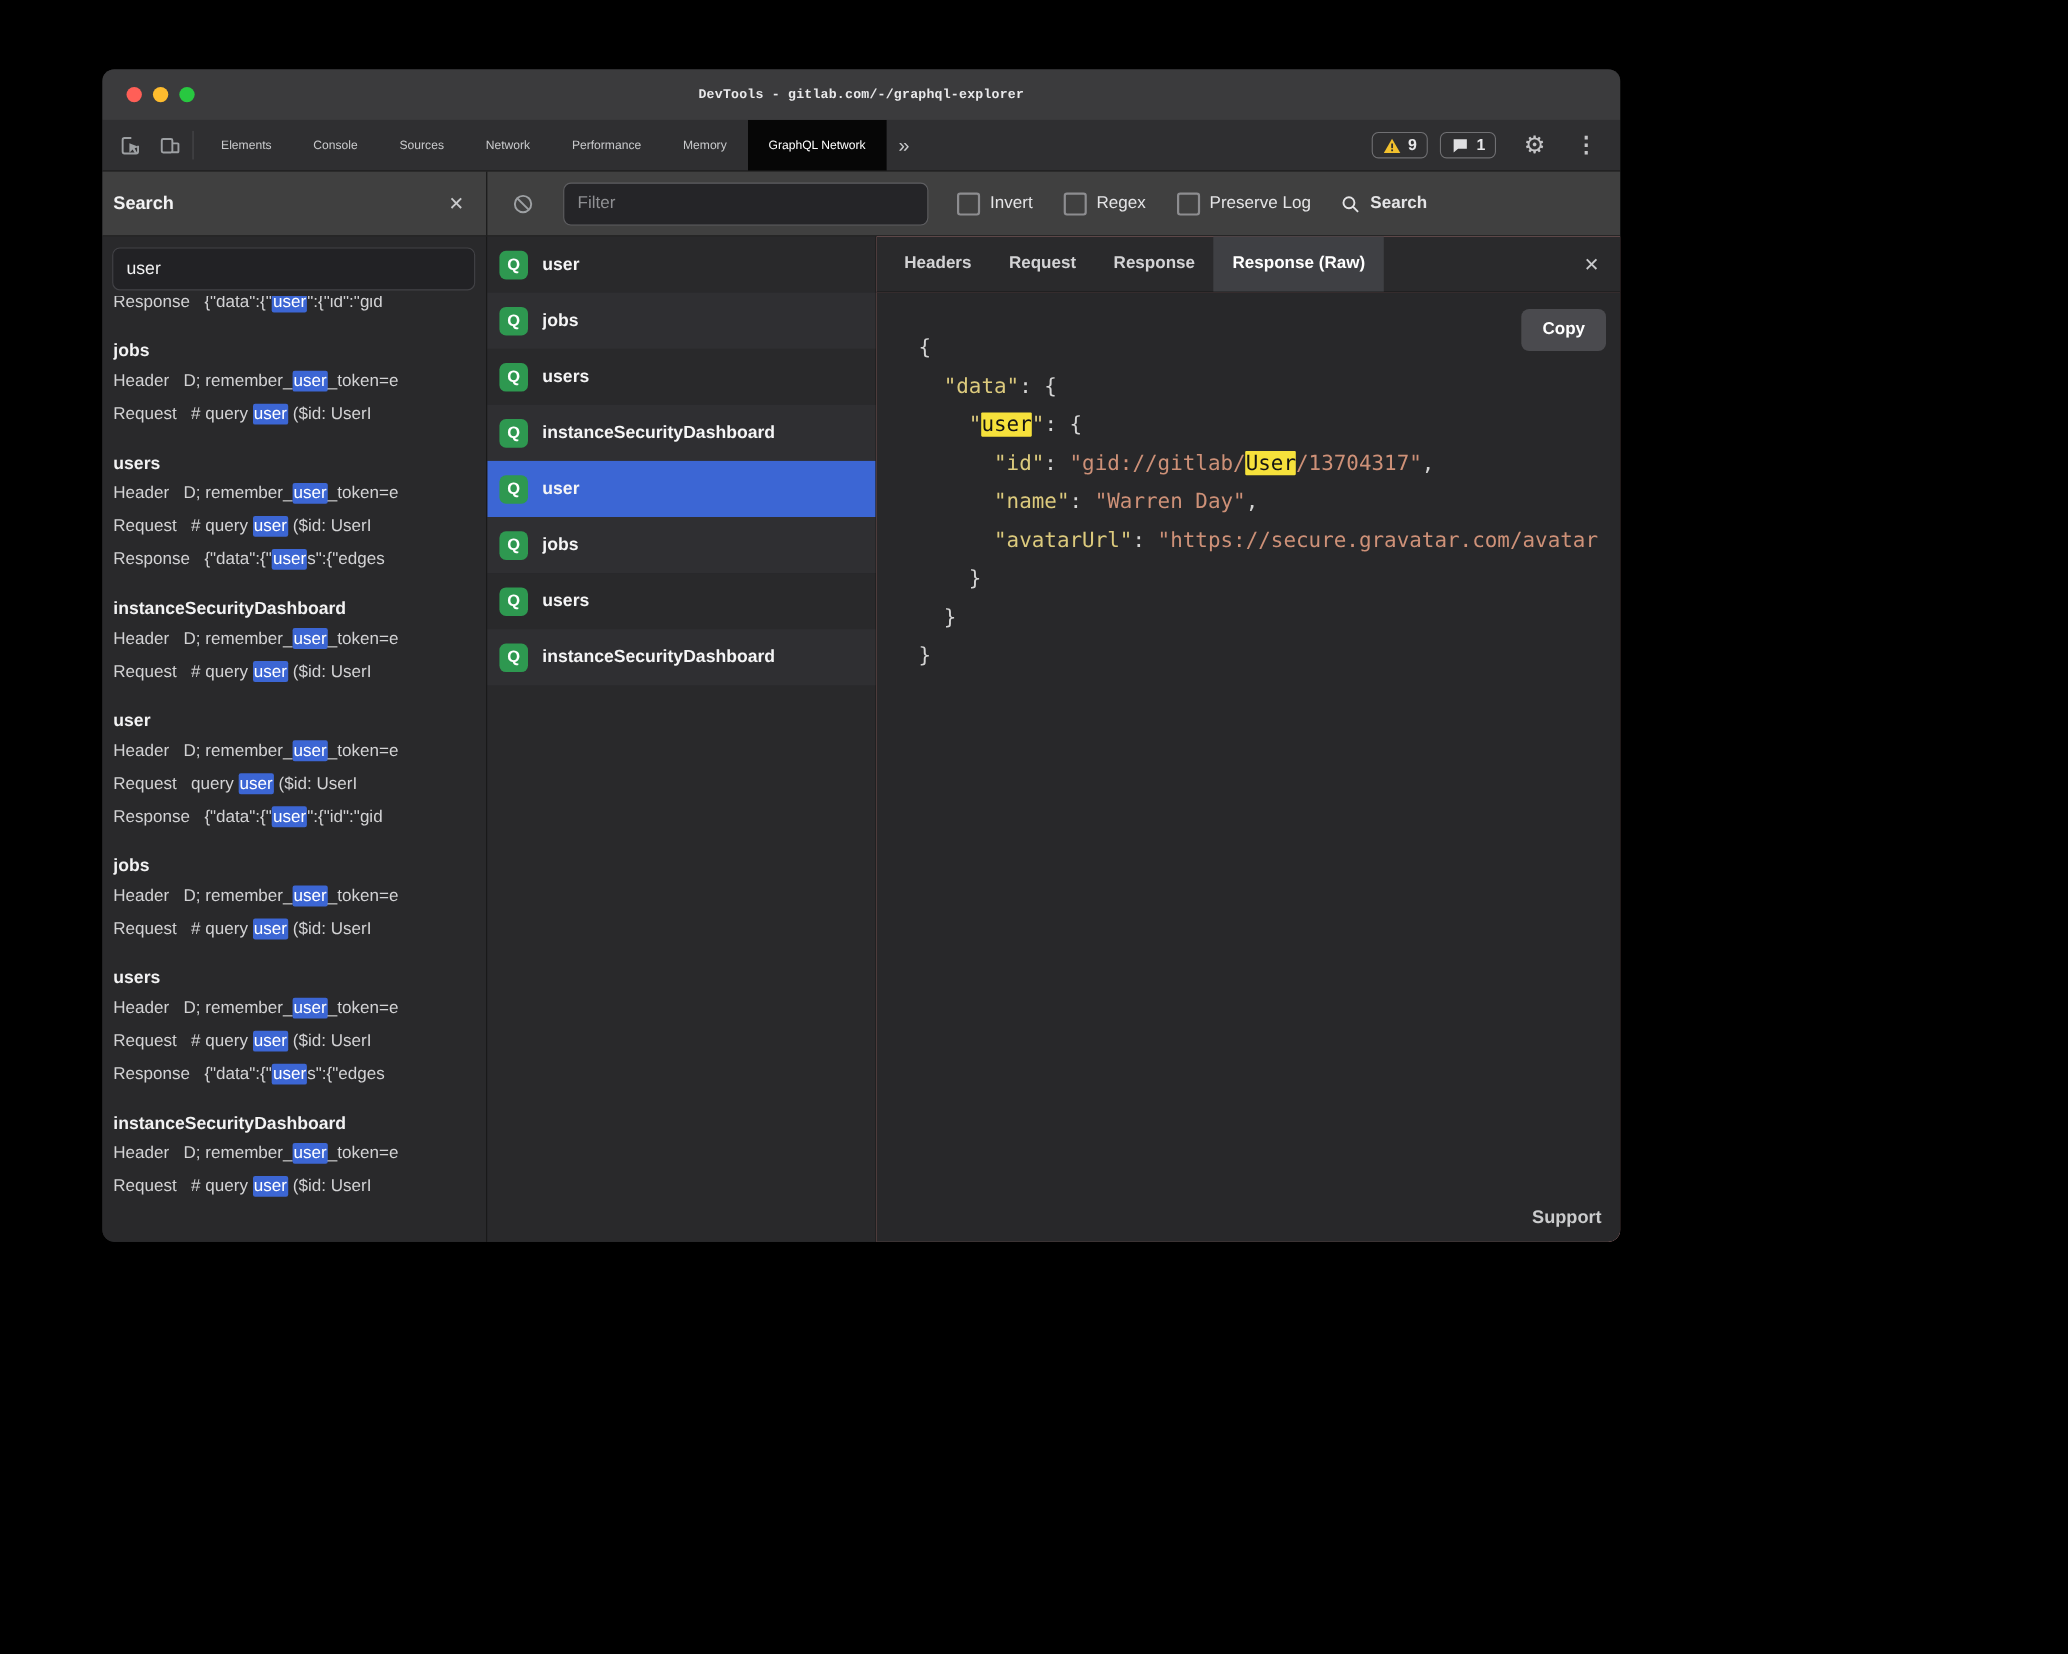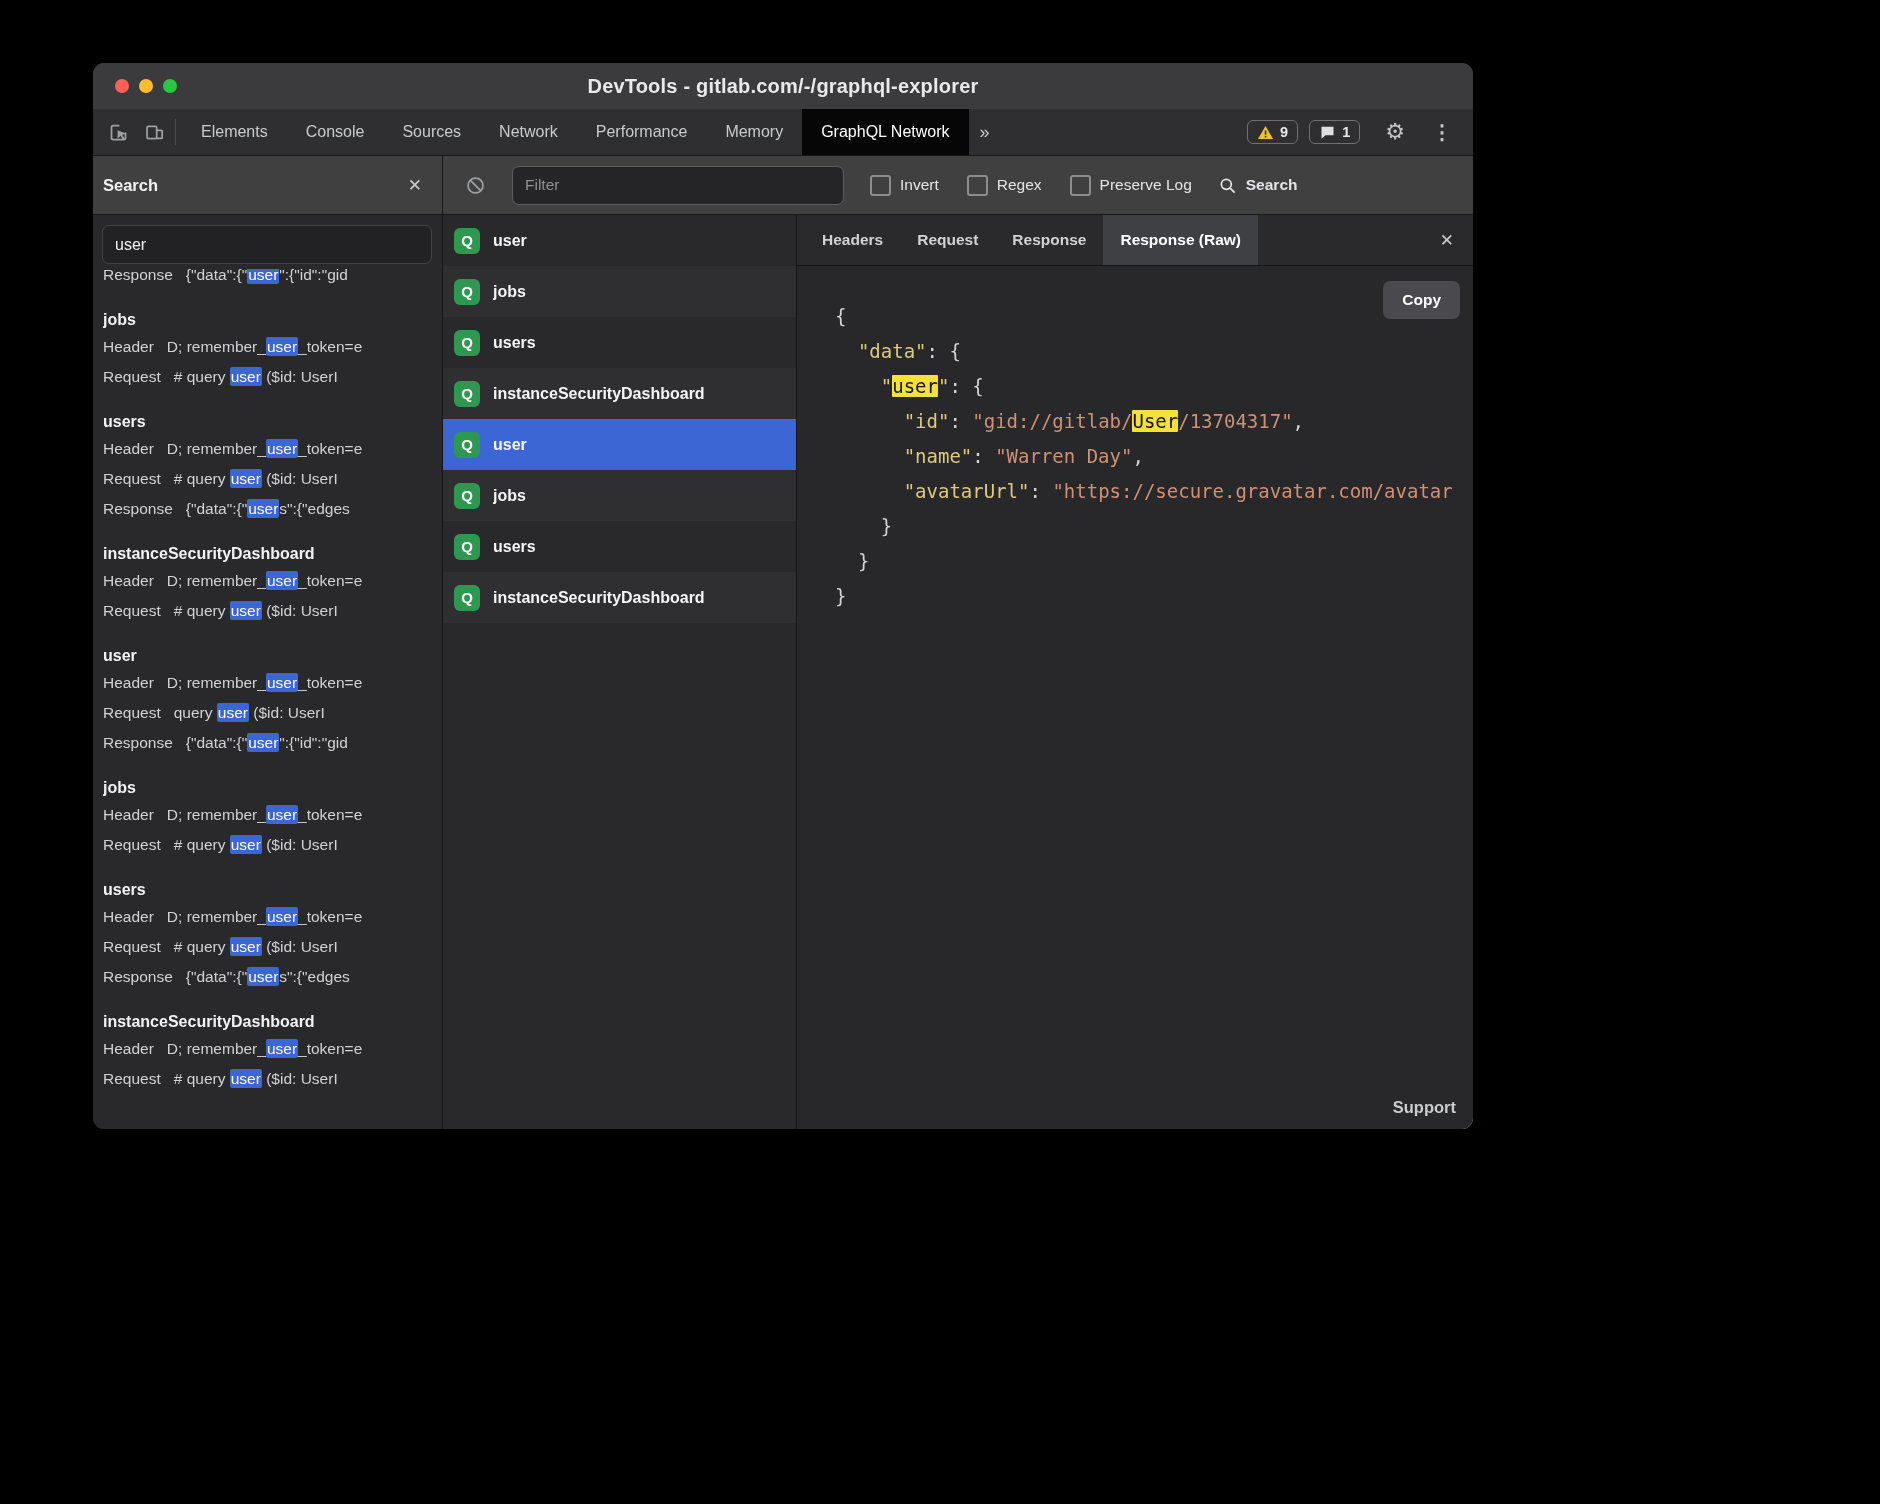--- a/index.html
+++ b/index.html
@@ -4,31 +4,31 @@
 <style>
   html,body{margin:0;padding:0;background:#000;}
   body{width:1880px;height:1504px;position:relative;overflow:hidden;
        font-family:"Liberation Sans",sans-serif;-webkit-font-smoothing:antialiased;cursor:default;}
   .stage{position:absolute;inset:0;background:#000;}
   .window{position:absolute;left:93px;top:63px;width:1380px;height:1066px;background:#29292b;
           border-radius:11px;overflow:hidden;display:flex;flex-direction:column;
           box-shadow:0 30px 80px rgba(0,0,0,.75);}
   
   .titlebar{height:46px;flex:0 0 auto;background:#3b3b3d;display:flex;align-items:center;justify-content:center;position:relative;}
-  .title{color:#e9e9eb;font-size:20px;font-weight:700;letter-spacing:.2px;}
+  .title{color:#e9e9eb;font-size:12px;font-weight:700;letter-spacing:.2px;font-family:Liberation Mono, monospace;}
   .traffic{position:absolute;left:22px;top:0;bottom:0;display:flex;align-items:center;gap:10px;}
   .light{width:14px;height:14px;border-radius:50%;display:inline-block;}
   .light.red{background:#ff5f57}.light.yellow{background:#febc2e}.light.green{background:#28c840}
   
   .tabbar{height:46px;flex:0 0 auto;background:#2f2f31;display:flex;align-items:stretch;border-bottom:1px solid #161616;}
   .tabbar-icons{display:flex;align-items:center;gap:15px;padding:0 8px 0 15px;color:#9da0a3;}
   .tbicon{display:flex;align-items:center;color:#9da0a3;}
   .sep{width:1px;background:#4a4a4c;margin:10px 6px 10px 2px;}
   .tabs-host{display:flex;align-items:stretch;}
-  .dtab{display:flex;align-items:center;padding:0 19px;color:#c9cacc;font-size:16px;white-space:nowrap;}
+  .dtab{display:flex;align-items:center;padding:0 19px;color:#c9cacc;font-size:11px;white-space:nowrap;}
   .dtab.active{background:#060606;color:#fff;text-align:center;}
   .chevron{display:flex;align-items:center;padding:0 11px;color:#c9cacc;font-size:18px;}
   .tab-right{margin-left:auto;display:flex;align-items:center;gap:11px;padding-right:15px;}
   .badge-box{display:flex;align-items:center;gap:6px;border:1px solid #707073;border-radius:6px;
              padding:3px 9px;color:#e8e8ea;font-size:14.5px;font-weight:600;}
   .icon-gear{font-size:22px;color:#c5c5c7;line-height:1;margin-left:14px;}
   .icon-kebab{font-size:20px;color:#c5c5c7;font-weight:700;line-height:1;margin-left:10px;padding:0 6px;}
   
   .subheader{height:58px;flex:0 0 auto;display:flex;background:#404040;border-bottom:1px solid #161616;}
   .search-head{width:350px;flex:0 0 auto;box-sizing:border-box;display:flex;align-items:center;justify-content:space-between;

